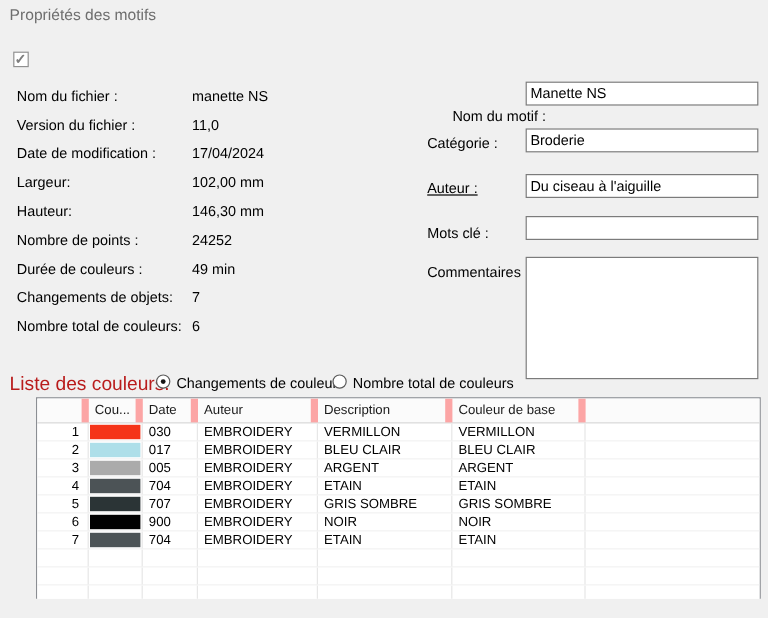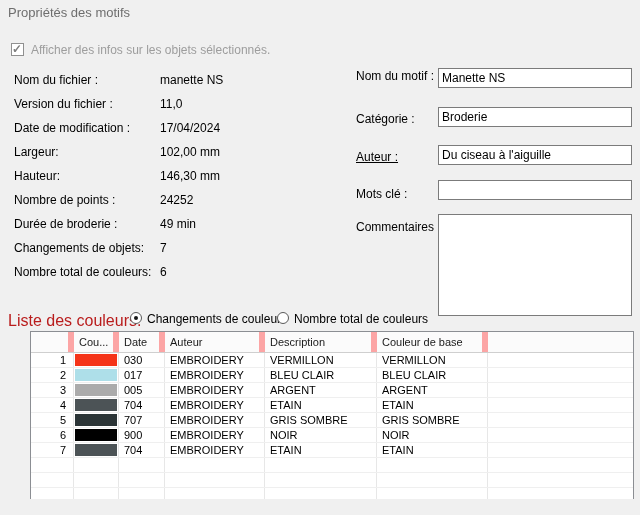--- a/index.html
+++ b/index.html
@@ -80,21 +80,20 @@
 </style>
 </head>
 <body>
 
 <div class="dialog">
   <div class="title">Propriétés des motifs</div>
 
   <span class="cb-box">
       <span class="cb-check">✓</span>
     </span>
-  <span class="cb-label">Afficher des infos sur les objets sélectionnés.</span>
 
   <div id="file-info">
       <div class="info-row" style="top: 73px;">
         <span class="lbl">Nom du fichier :</span>
         <span class="val">manette NS</span>
       </div>
       <div class="info-row" style="top: 97px;">
         <span class="lbl">Version du fichier :</span>
         <span class="val">11,0</span>
       </div>
@@ -108,35 +107,35 @@
       </div>
       <div class="info-row" style="top: 169px;">
         <span class="lbl">Hauteur:</span>
         <span class="val">146,30 mm</span>
       </div>
       <div class="info-row" style="top: 193px;">
         <span class="lbl">Nombre de points :</span>
         <span class="val">24252</span>
       </div>
       <div class="info-row" style="top: 217px;">
-        <span class="lbl">Durée de broderie :</span>
+        <span class="lbl">Durée de couleurs :</span>
         <span class="val">49 min</span>
       </div>
       <div class="info-row" style="top: 241px;">
         <span class="lbl">Changements de objets:</span>
         <span class="val">7</span>
       </div>
       <div class="info-row" style="top: 265px;">
         <span class="lbl">Nombre total de couleurs:</span>
         <span class="val">6</span>
       </div>
     </div>
 
   <div id="motif-form">
-      <div class="form-label" style="top: 69px;">Nom du motif :</div>
+      <div class="form-label" style="top: 90px; margin-left: 21px;">Nom du motif :</div>
       <input class="form-input" value="Manette NS" style="top: 68px;">
       <div class="form-label" style="top: 112px;">Catégorie :</div>
       <input class="form-input" value="Broderie" style="top: 107px;">
       <div class="form-label" style="top: 150px; text-decoration: underline;">Auteur :</div>
       <input class="form-input" value="Du ciseau à l'aiguille" style="top: 145px;">
       <div class="form-label" style="top: 187px;">Mots clé :</div>
       <input class="form-input" style="top: 180px;">
       <div class="form-label" style="top: 220px;">Commentaires :</div>
       <textarea class="form-input" style="top: 214px;"></textarea>
     </div>

